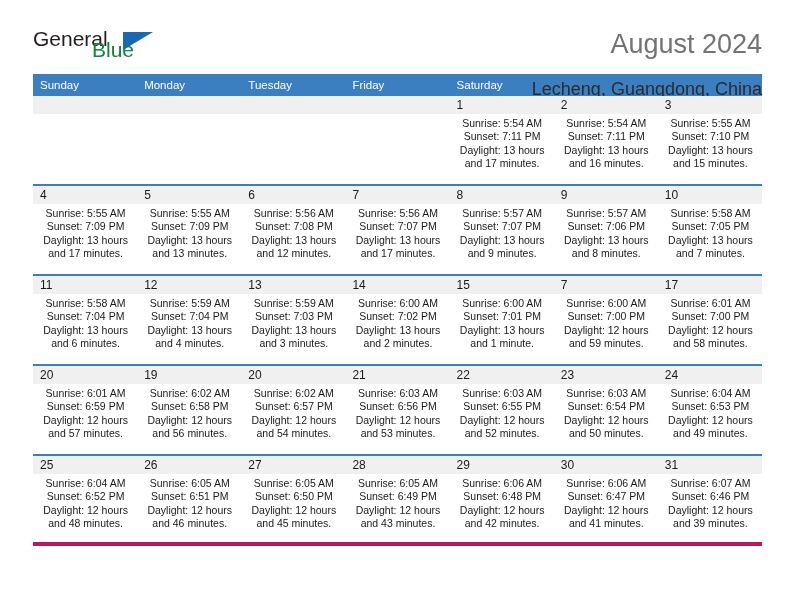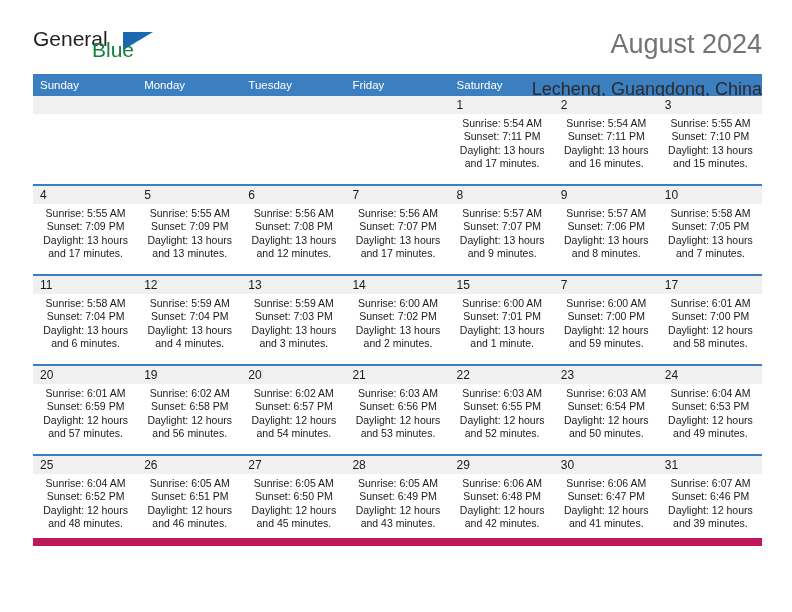--- a/index.html
+++ b/index.html
@@ -101,21 +101,21 @@
     padding-left: 7px;
     white-space: nowrap;
   }
 
   .week {
     display: grid;
     grid-template-columns: repeat(7, 1fr);
     border-bottom: 2px solid #3c7fc1;
     height: 90px;
   }
-  .week:last-child { border-bottom: 8px solid #be185d; }
+  .week:last-child { border-bottom: 4px solid #be185d; }
 
   .cell {
     position: relative;
     background: #ffffff;
     overflow: hidden;
   }
   .cell .daynum-band {
     background: #f0f0f0;
     height: 18px;
     line-height: 18px;

